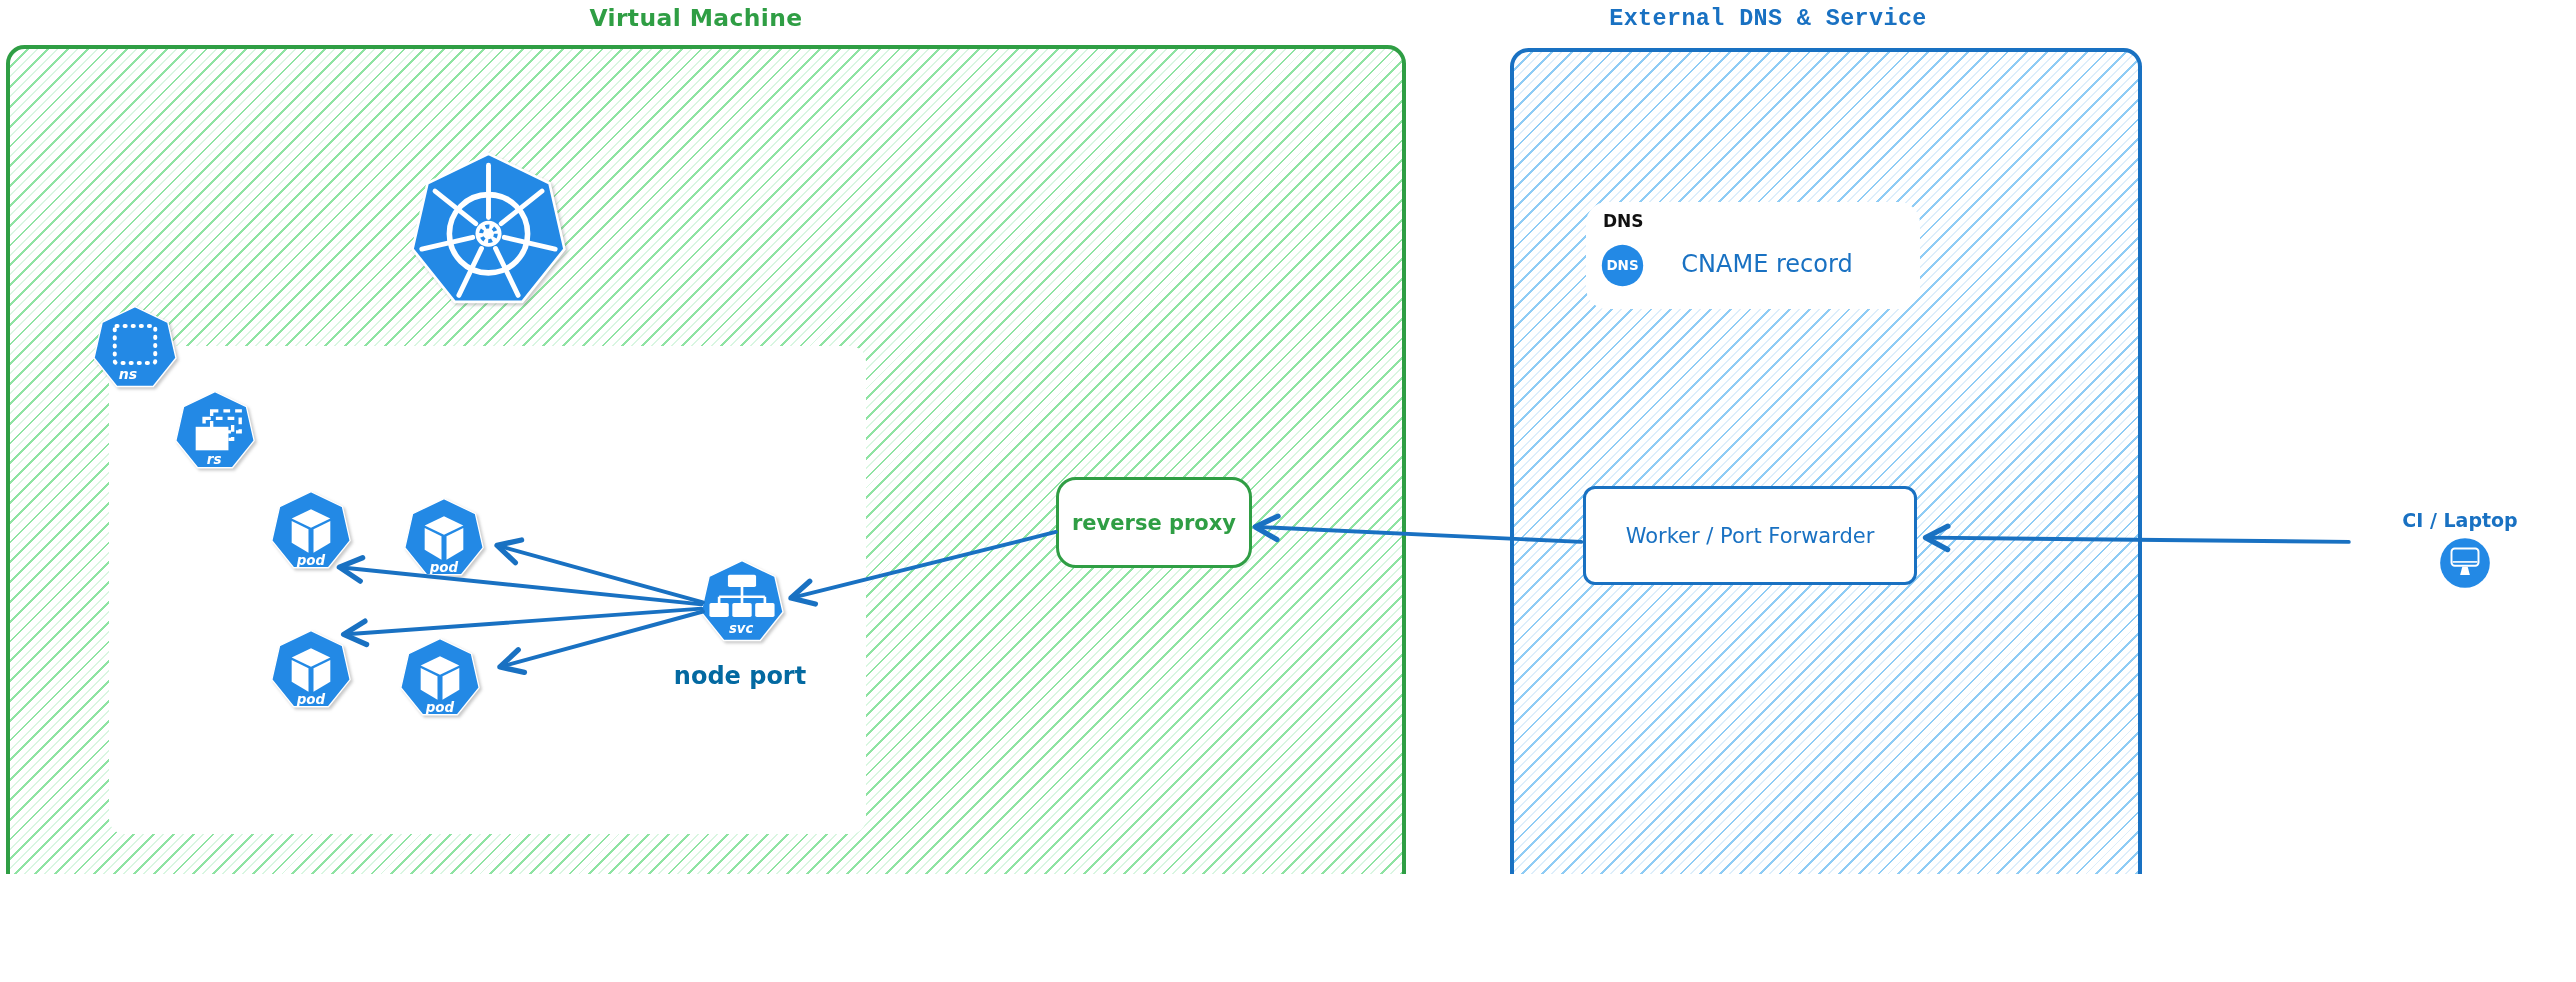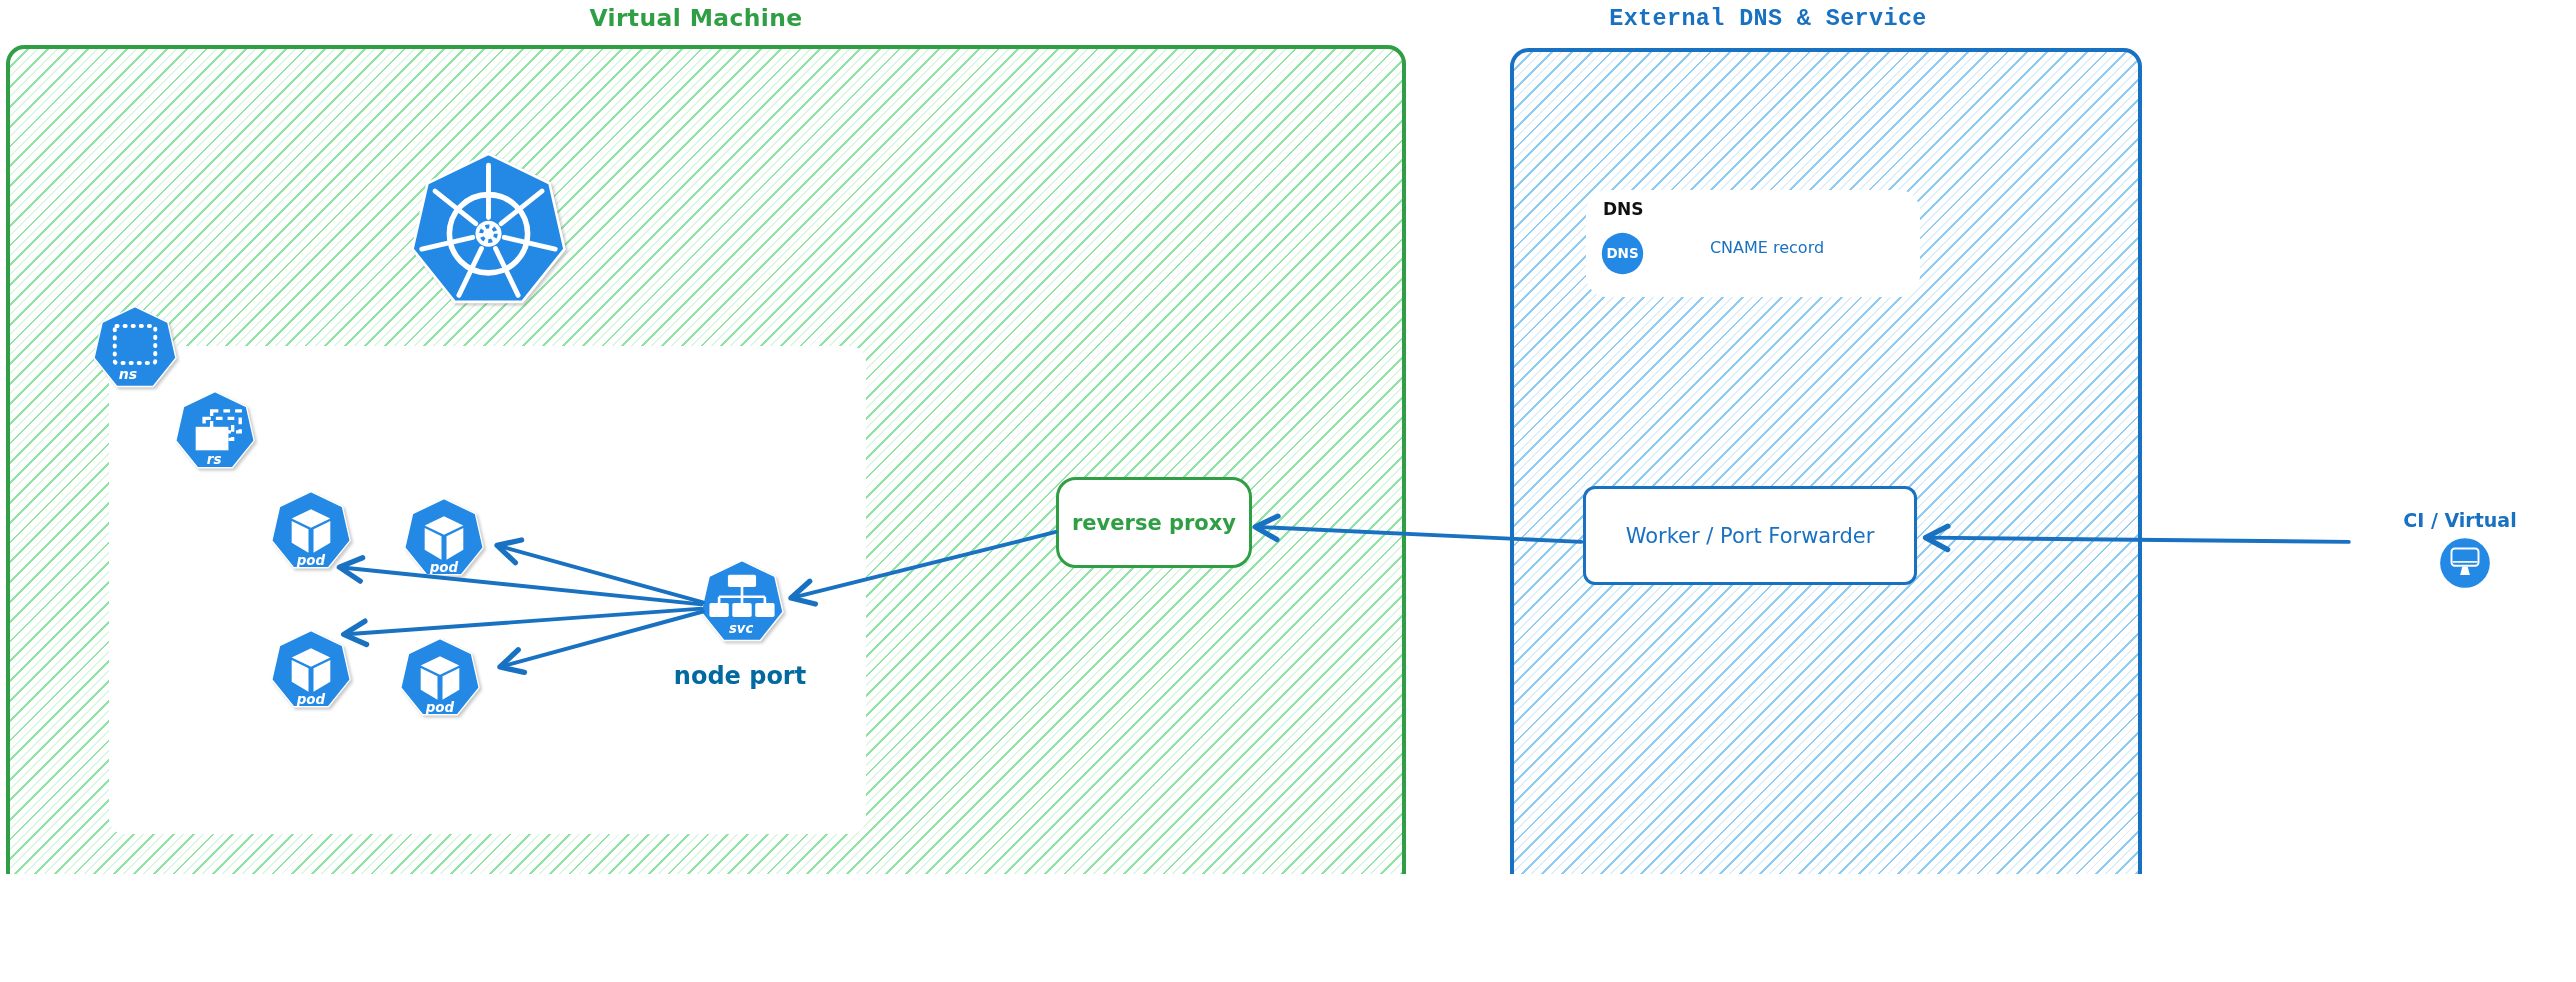--- a/index.html
+++ b/index.html
@@ -124,35 +124,35 @@
     <rect x="65" y="51" width="22" height="16" rx="2" fill="#ffffff"></rect>
     <text x="49" y="85" font-size="15" font-style="italic" font-weight="bold" fill="#ffffff" text-anchor="middle">svc</text>
   </svg>
 
   <div class="lbl" style="left:740px;top:662px;transform:translateX(-50%);font-size:24px;">node port</div>
 
   <div class="node-box b-green" style="left:1056px;top:477px;width:196px;height:91px;border-radius:20px;font-size:21px;font-weight:700;">
     <span>reverse proxy</span>
   </div>
 
-  <div class="node-box b-blue plain" style="left:1586px;top:190px;width:334px;height:107px;border-radius:21px;">
+  <div class="node-box b-blue plain" style="left:1586px;top:202px;width:334px;height:107px;border-radius:21px;">
     <span class="abs" style="left:17px;top:8.5px;color:#111111;font-size:17px;font-weight:600;">DNS</span>
     <svg class="abs" style="left:14px;top:40px;" width="45" height="47" viewBox="0 0 100 100">
       <circle cx="50" cy="50" r="46" fill="#2389e5"></circle>
       <text x="50" y="60" font-size="30" font-weight="bold" fill="#ffffff" text-anchor="middle">DNS</text>
     </svg>
-    <span class="abs" style="left:181px;top:48px;transform:translateX(-50%);color:#1971c2;font-size:16px;font-weight:500;white-space:nowrap;">CNAME record</span>
+    <span class="abs" style="left:181px;top:48px;transform:translateX(-50%);color:#1971c2;font-size:24px;font-weight:500;white-space:nowrap;">CNAME record</span>
   </div>
 
   <div class="node-box b-blue" style="left:1583px;top:486px;width:334px;height:99px;border-radius:12px;font-size:21px;font-weight:500;">
     <span>Worker / Port Forwarder</span>
   </div>
 
   <div class="node-box b-blue plain" style="left:2349px;top:442px;width:222px;height:199px;border-radius:17px;">
-    <span class="abs" style="left:111px;top:67px;transform:translateX(-50%);color:#1971c2;font-size:19px;font-weight:600;white-space:nowrap;">CI / Virtual</span>
+    <span class="abs" style="left:111px;top:67px;transform:translateX(-50%);color:#1971c2;font-size:19px;font-weight:600;white-space:nowrap;">CI / Laptop</span>
     <svg class="abs" style="left:89px;top:94px;" width="54" height="54" viewBox="0 0 100 100">
       <circle cx="50" cy="50" r="46" fill="#2389e5"></circle>
       <rect x="25" y="23" width="50" height="32" rx="6" fill="none" stroke="#ffffff" stroke-width="3.6"></rect>
       <line x1="27" y1="48" x2="73" y2="48" stroke="#ffffff" stroke-width="3"></line>
       <polygon points="45,57 55,57 59,72 41,72" fill="#ffffff"></polygon>
     </svg>
   </div>
 
   <svg class="overlay" viewBox="0 0 3628 1384">
     <defs>

